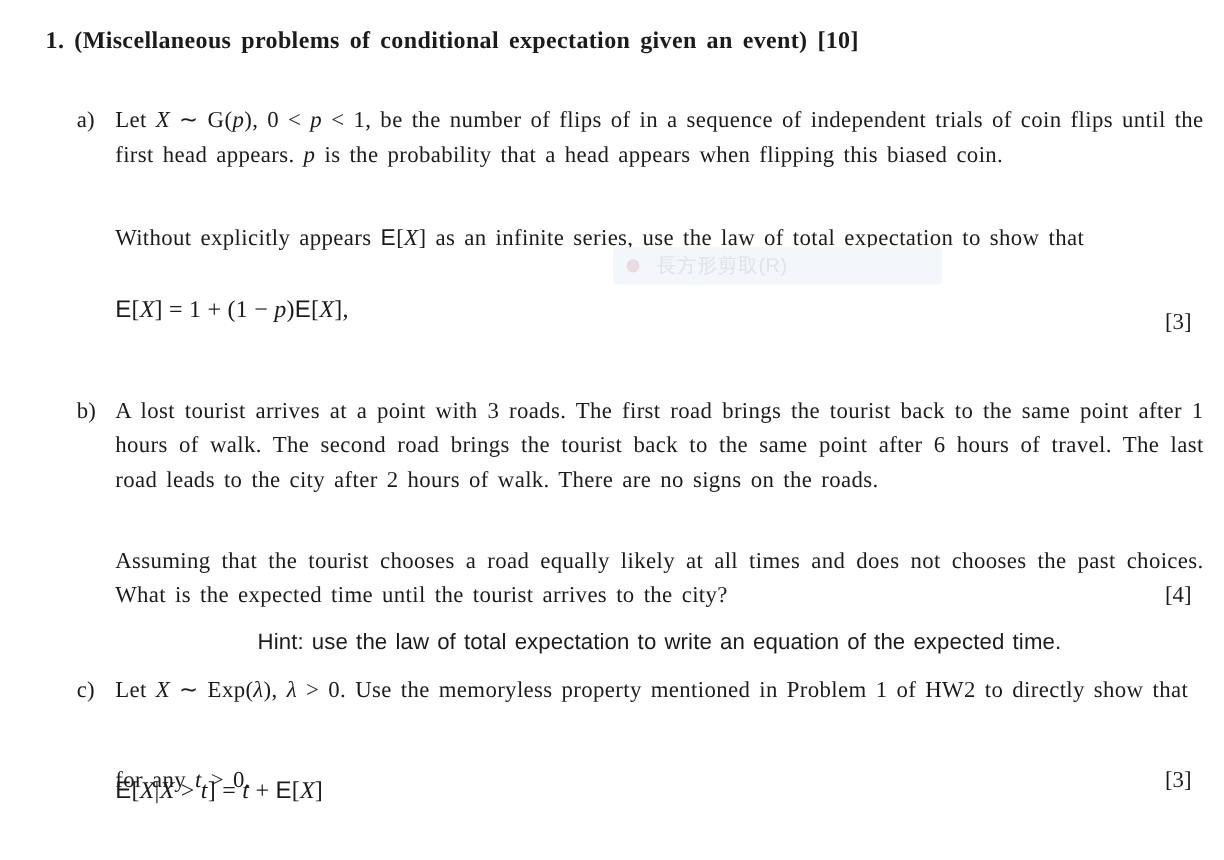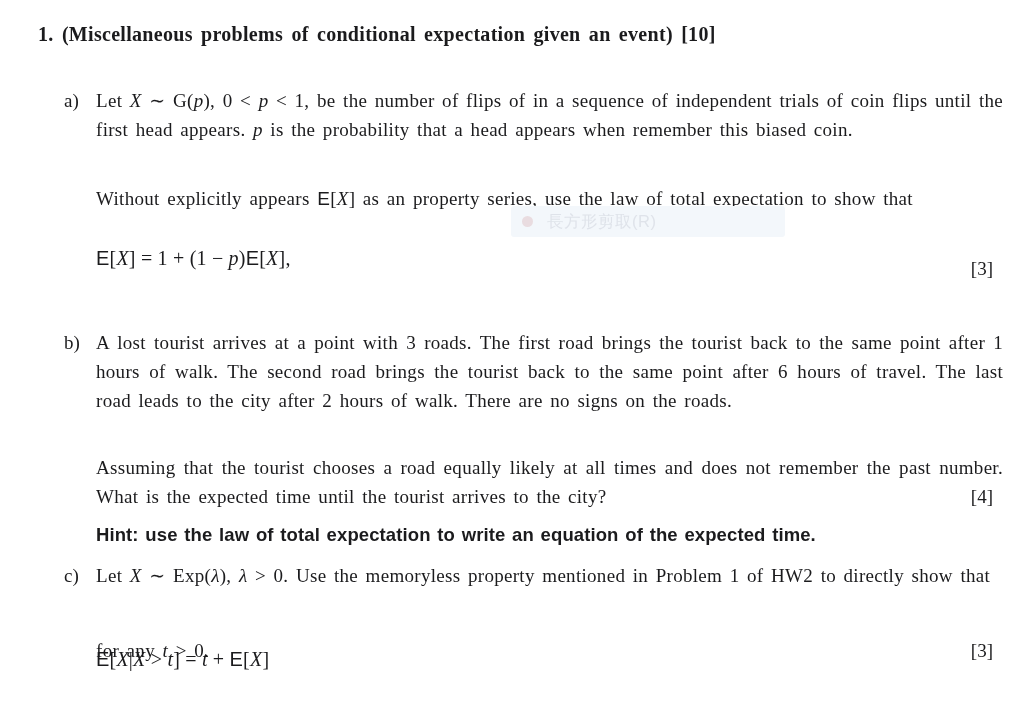--- a/index.html
+++ b/index.html
@@ -23,22 +23,22 @@
   .item-label { position:absolute; left:-32px; top:0; letter-spacing:0; word-spacing:normal; }
   .eq {
     position:absolute; left:68px; width:907px;
     font-size:20px; line-height:30px; text-align:left;
     letter-spacing:0.2px; word-spacing:normal;
   }
   .marks { position:absolute; right:10px; bottom:0; letter-spacing:0; word-spacing:normal; }
   .run-i { font-style:italic; }
   .run-sf { font-family:"Liberation Sans", sans-serif; }
   .hint-block {
-    text-align:left; font-family:"Liberation Sans", sans-serif;
-    font-size:18.5px; letter-spacing:0.1px; word-spacing:1.5px;font-weight:bold;
+    text-align:center; font-family:"Liberation Sans", sans-serif;
+    font-size:18.5px; letter-spacing:0.1px; word-spacing:1.5px;
   }
   .snip-overlay {
     position:absolute; left:483px; top:206px; width:274px; height:31px;
     border-radius:3px; display:flex; align-items:center;
     padding:0 0 0 11px; box-sizing:border-box; gap:14px;
   }
   .snip-dot { width:11px; height:11px; border-radius:50%; flex:0 0 auto; }
   .snip-label {
     font-family:"Liberation Sans", sans-serif; font-size:16.5px;
     white-space:nowrap; letter-spacing:0.5px;
@@ -46,42 +46,42 @@
 </style>
 </head>
 <body>
 
 <div id="page" style="background-color: rgb(255, 255, 255); color: rgb(27, 27, 29);">
 
   <div class="doc-title">1. (Miscellaneous problems of conditional expectation given an event) [10]</div>
 
   <div class="block" style="top:86px">
     <span class="item-label">a)</span>
-    <span><span>Let </span><span class="run-i">X</span><span> ∼ G(</span><span class="run-i">p</span><span>), 0 &lt; </span><span class="run-i">p</span><span> &lt; 1, be the number of flips of in a sequence of independent trials of coin flips until the first head appears. </span><span class="run-i">p</span><span> is the probability that a head appears when remember this biased coin.</span></span>
+    <span><span>Let </span><span class="run-i">X</span><span> ∼ G(</span><span class="run-i">p</span><span>), 0 &lt; </span><span class="run-i">p</span><span> &lt; 1, be the number of flips of in a sequence of independent trials of coin flips until the first head appears. </span><span class="run-i">p</span><span> is the probability that a head appears when flipping this biased coin.</span></span>
   </div>
 
   <div class="block" style="top:184px">
-    <span><span>Without explicitly appears </span><span class="run-sf">E</span><span>[</span><span class="run-i">X</span><span>] as an property series, use the law of total expectation to show that</span></span>
+    <span><span>Without explicitly appears </span><span class="run-sf">E</span><span>[</span><span class="run-i">X</span><span>] as an infinite series, use the law of total expectation to show that</span></span>
   </div>
 
   <div class="eq" style="top:243px">
     <span><span class="run-sf">E</span><span>[</span><span class="run-i">X</span><span>] = 1 + (1 − </span><span class="run-i">p</span><span>)</span><span class="run-sf">E</span><span>[</span><span class="run-i">X</span><span>],</span></span>
   </div>
 
   <div class="block" style="top:283px">
     <span class="marks">[3]</span>
   </div>
 
   <div class="block" style="top:328px">
     <span class="item-label">b)</span>
     <span>A lost tourist arrives at a point with 3 roads. The first road brings the tourist back to the same point after 1 hours of walk. The second road brings the tourist back to the same point after 6 hours of travel. The last road leads to the city after 2 hours of walk. There are no signs on the roads.</span>
   </div>
 
   <div class="block" style="top:453px">
-    <span>Assuming that the tourist chooses a road equally likely at all times and does not remember the past number. What is the expected time until the tourist arrives to the city?</span>
+    <span>Assuming that the tourist chooses a road equally likely at all times and does not chooses the past choices. What is the expected time until the tourist arrives to the city?</span>
     <span class="marks">[4]</span>
   </div>
 
   <div class="block hint-block" style="top:520px">
     <span>Hint: use the law of total expectation to write an equation of the expected time.</span>
   </div>
 
   <div class="block" style="top:561px">
     <span class="item-label">c)</span>
     <span><span>Let </span><span class="run-i">X</span><span> ∼ Exp(</span><span class="run-i">λ</span><span>), </span><span class="run-i">λ</span><span> &gt; 0. Use the memoryless property mentioned in Problem 1 of HW2 to directly show that</span></span>

